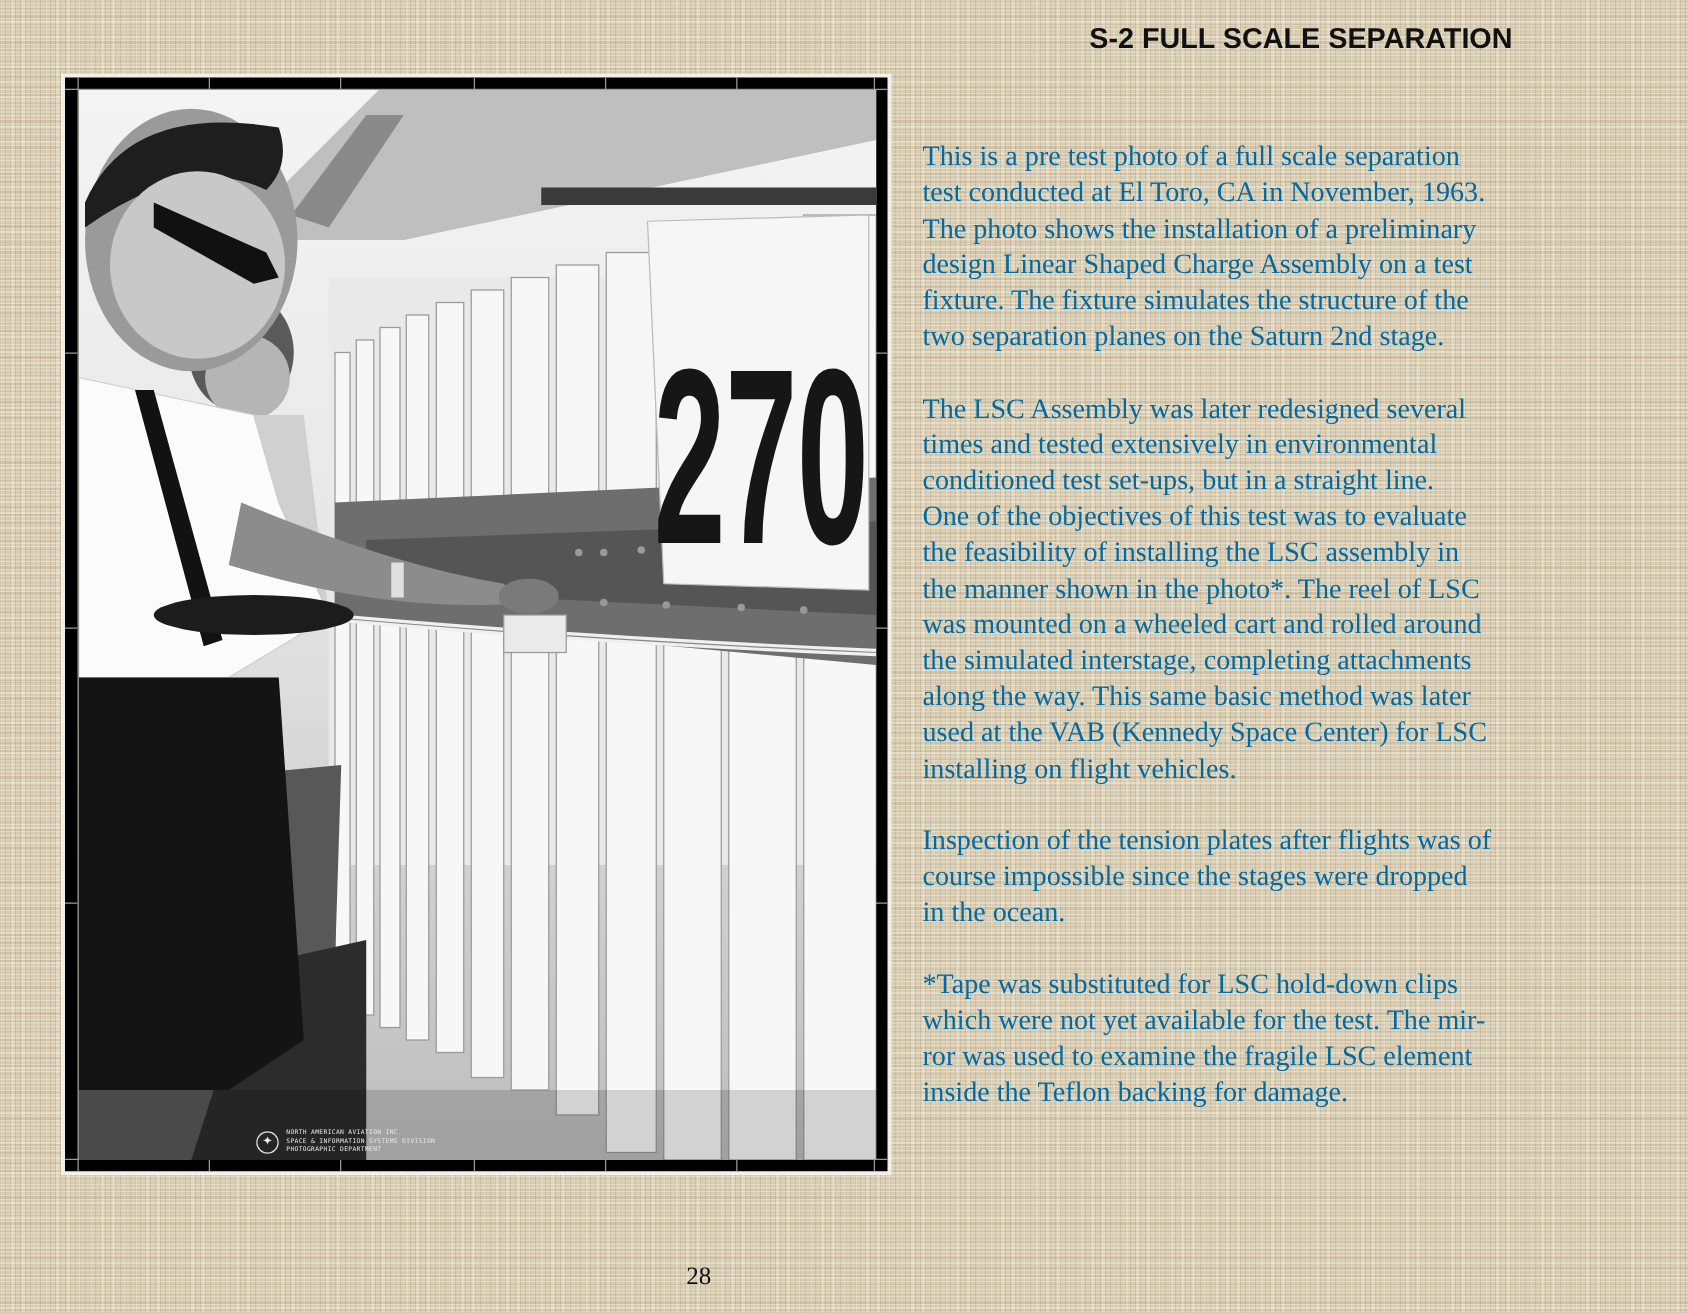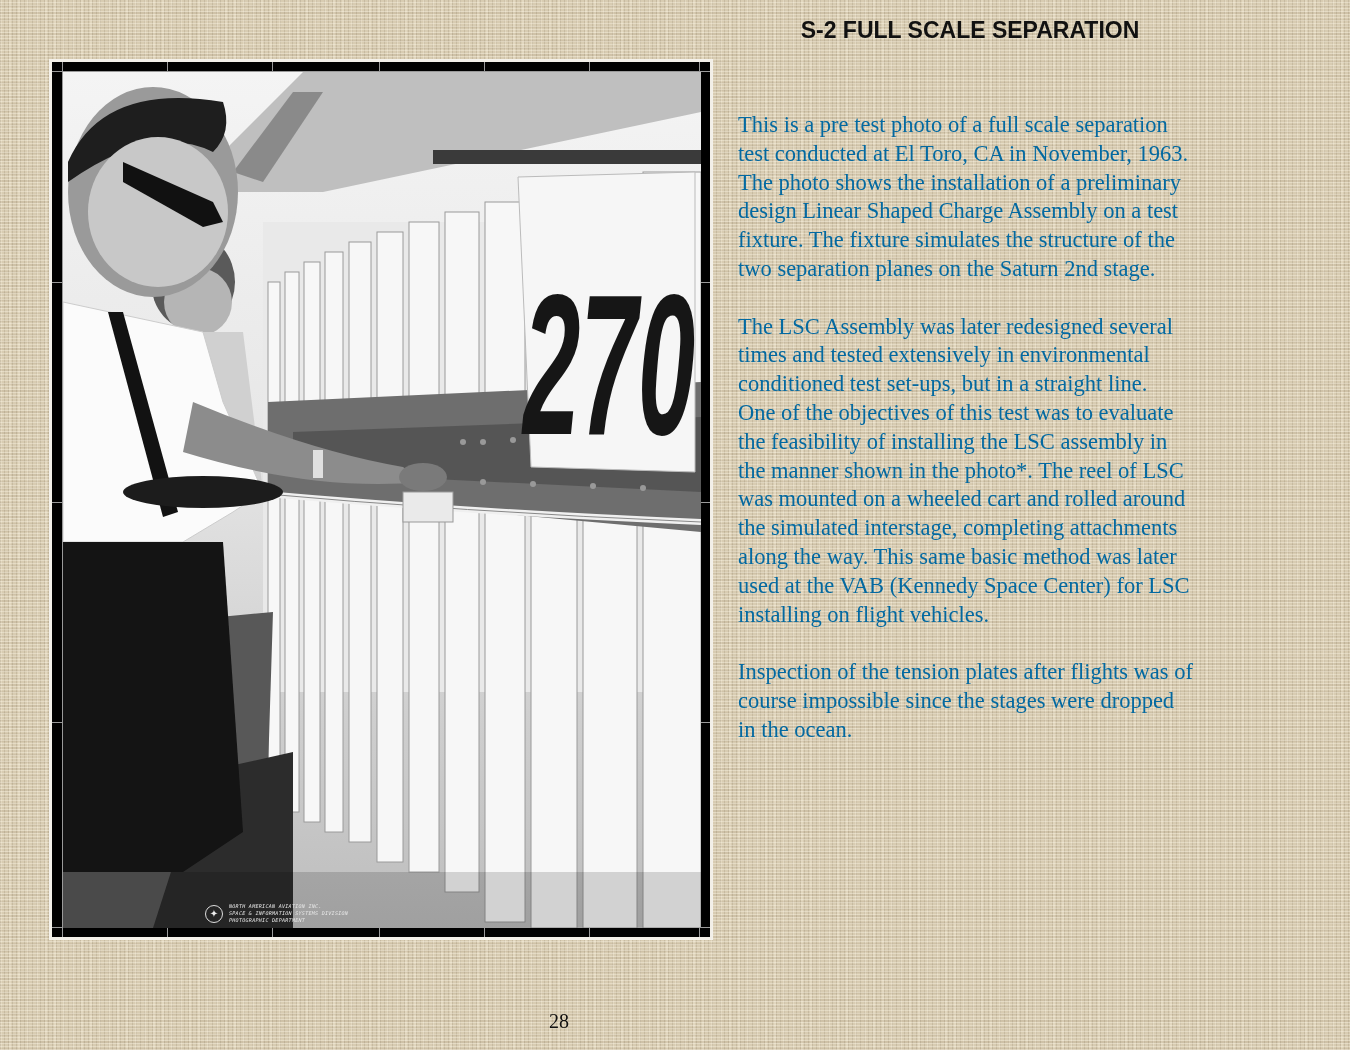--- a/index.html
+++ b/index.html
@@ -12,21 +12,21 @@
         repeating-linear-gradient(0deg, rgba(140,120,90,0.12) 0px, rgba(140,120,90,0.12) 2px, transparent 2px, transparent 7px),
         repeating-linear-gradient(90deg, rgba(255,248,230,0.25) 0px, rgba(255,248,230,0.25) 2px, transparent 2px, transparent 9px);
       font-family: "Liberation Serif", serif;
       color: #111;
     }
 
     
     .photo-frame {
       position: absolute; left: 49px; top: 59px; width: 664px; height: 881px;
       border: 1px solid #f4f1ea; background: #f2efe8;
-      box-sizing: border-box; padding: 2px; font-style: italic;
+      box-sizing: border-box; padding: 2px;
     }
     .photo-black {
       position: relative; width: 100%; height: 100%; background: #000; box-sizing: border-box;
     }
     .grid-tick-h { position: absolute; height: 1px; background: #9a9a9a; }
     .grid-tick-v { position: absolute; width: 1px; background: #9a9a9a; }
 
     .photo {
       position: absolute; left: 11px; top: 10px; width: 638px; height: 856px; overflow: hidden;
       background: linear-gradient(180deg, #f4f4f4 0%, #e8e8e8 40%, #bdbdbd 100%);
@@ -43,21 +43,21 @@
     }
     .stamp-lines { display: flex; flex-direction: column; }
     .stamp-lines span {
       font-family: "DejaVu Sans Mono", monospace; font-size: 5px; line-height: 7px;
       color: #e8e8e8; letter-spacing: 0.3px; white-space: nowrap;
     }
 
     
     .page-title {
       position: absolute; left: 730px; top: 15px; width: 480px;
-      text-align: center; font-family: "Liberation Sans", sans-serif;
+      text-align: right; font-family: "Liberation Sans", sans-serif;
       font-weight: bold; font-size: 23px; line-height: 30px; color: #111;
     }
 
     
     .body-text {
       position: absolute; left: 738px; top: 111px; width: 520px;
     }
     .body-text p {
       margin: 0 0 28.8px 0; font-size: 22.5px; line-height: 28.8px; color: #0369a1;
       white-space: pre-line;
@@ -198,15 +198,19 @@
 the feasibility of installing the LSC assembly in
 the manner shown in the photo*.  The reel of LSC
 was mounted on a wheeled cart and rolled around
 the simulated interstage, completing attachments
 along the way.  This same basic method was later
 used at the VAB (Kennedy Space Center) for LSC
 installing on flight vehicles.</p>
   <p>Inspection of the tension plates after flights was of
 course impossible since the stages were dropped
 in the ocean.</p>
+  <p>*Tape was substituted for LSC hold-down clips
+which were not yet available for the test. The mir-
+ror was used to examine the fragile LSC element
+inside the Teflon backing for damage.</p>
 </div>
 
 <div class="page-number">28</div>
 
 </body></html>

